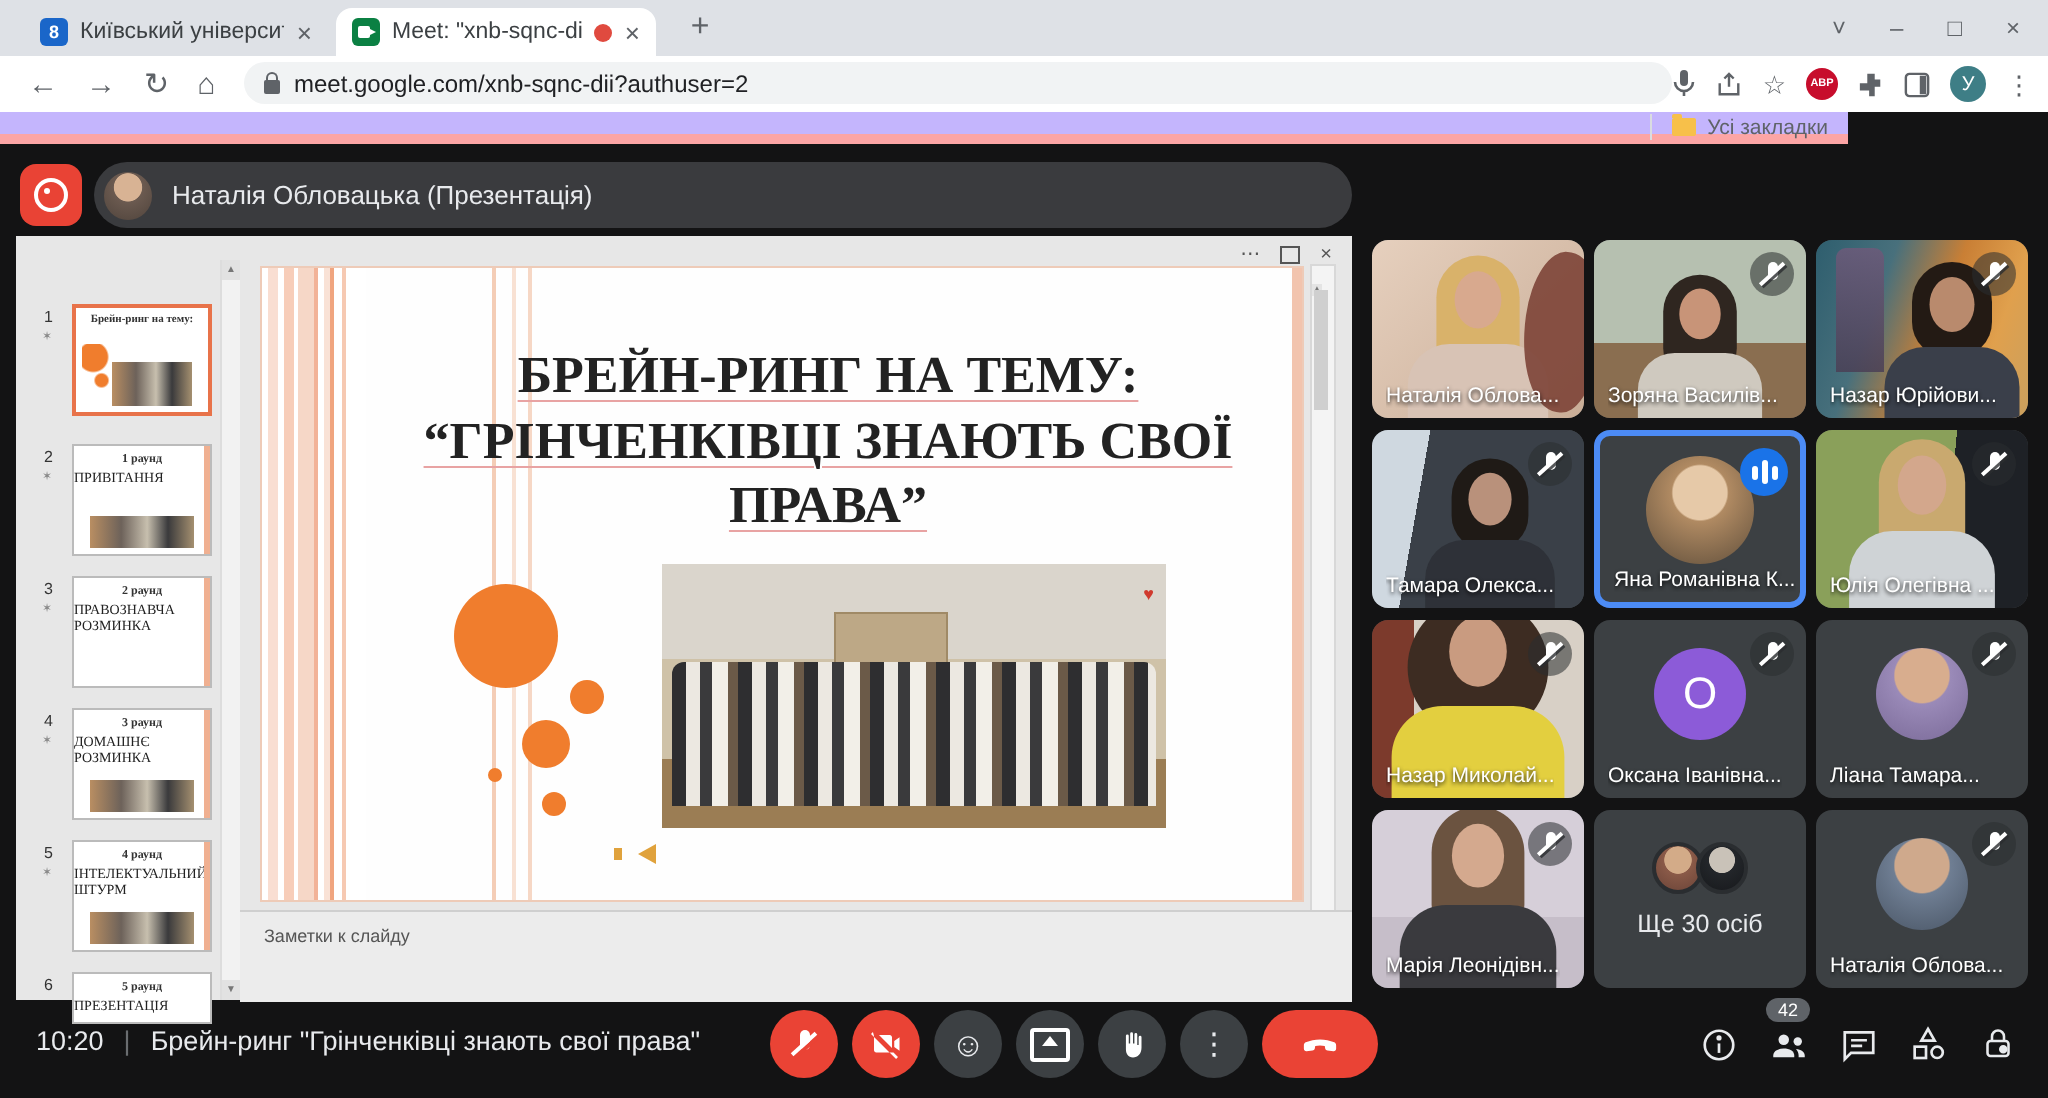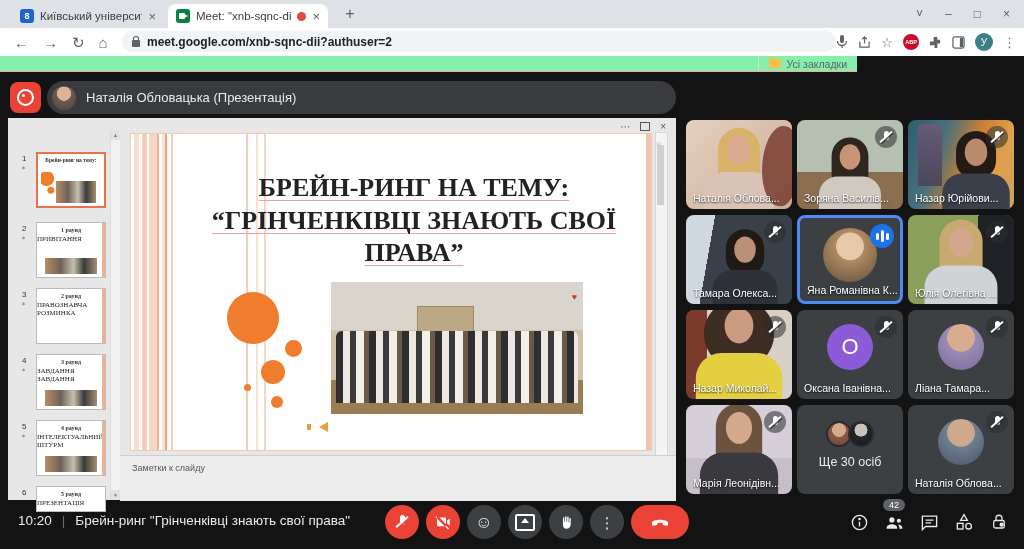--- a/index.html
+++ b/index.html
@@ -27,29 +27,29 @@
   .winctl{position:absolute;right:0;top:0;height:28px;display:flex;align-items:center;
        gap:22px;padding-right:14px;color:#5f6368;font-size:12px;}
   .toolbar{position:absolute;left:0;top:28px;width:1024px;height:28px;background:#fff;
        display:flex;align-items:center;}
   .nav-ic{color:#5f6368;font-size:15px;margin-left:14px;line-height:1;}
   .urlbar{position:absolute;left:122px;top:3px;width:714px;height:21px;background:#f1f3f4;
        border-radius:11px;display:flex;align-items:center;padding:0 10px;box-sizing:border-box;gap:7px;}
   .lock{width:8px;height:7px;background:#5f6368;border-radius:1px;position:relative;margin-top:3px;}
   .lock::before{content:"";position:absolute;left:1px;top:-4px;width:4px;height:4px;
        border:1.4px solid #5f6368;border-bottom:none;border-radius:3px 3px 0 0;}
-  .url-text{font-size:12px;color:#202124;font-weight:bold;}
+  .url-text{font-size:12px;color:#202124;}
   .tb-right{position:absolute;right:8px;top:0;height:28px;display:flex;align-items:center;gap:10px;}
   .tb-ic{color:#5f6368;font-size:13px;line-height:1;}
   .abp{width:16px;height:16px;border-radius:50%;background:#c70d2c;color:#fff;font-size:5.5px;
        font-weight:bold;display:flex;align-items:center;justify-content:center;}
   .av-chip{width:18px;height:18px;border-radius:50%;background:#3e7e86;color:#fff;font-size:10px;
        display:flex;align-items:center;justify-content:center;}
-  .bookmarks{position:absolute;left:0;top:56px;width:857px;height:16px;background:#86efac;
-       border-bottom:1px solid #fca5a5;box-sizing:border-box;}
+  .bookmarks{position:absolute;left:0;top:56px;width:924px;height:16px;background:#c4b5fd;
+       border-bottom:5px solid #fca5a5;box-sizing:border-box;}
   .bm-right{position:absolute;right:10px;top:1px;display:flex;align-items:center;gap:6px;
        font-size:10.5px;color:#5f6368;border-left:1px solid #dadce0;padding-left:10px;height:13px;}
   .folder{width:12px;height:9px;background:#f7c04a;border-radius:1px;position:relative;}
   .folder::before{content:"";position:absolute;left:0;top:-2px;width:5px;height:2px;
        background:#f7c04a;border-radius:1px 1px 0 0;}
   
   .meet{position:absolute;left:0;top:72px;width:1024px;height:477px;background:#131314;}
   .rec-btn{position:absolute;left:10px;top:10px;width:31px;height:31px;border-radius:8px;
        background:#e94335;display:flex;align-items:center;justify-content:center;}
   .rec-btn i{width:13px;height:13px;border:2.5px solid #fff;border-radius:50%;position:relative;display:block;}
@@ -320,21 +320,21 @@
             <div class="ta">2 раунд</div>
             <div class="tb">ПРАВОЗНАВЧА РОЗМИНКА</div>
           </div>
         </div>
         <div class="thumb-row" style="top:224px">
           <span class="tnum">4</span>
           <span class="tstar">✶</span>
           <div class="thumb">
               <span class="edge"></span>
             <div class="ta">3 раунд</div>
-            <div class="tb">ЗАВДАННЯ ЗАВДАННЯ</div>
+            <div class="tb">ДОМАШНЄ РОЗМИНКА</div>
             <div class="timg"></div>
           </div>
         </div>
         <div class="thumb-row" style="top:290px">
           <span class="tnum">5</span>
           <span class="tstar">✶</span>
           <div class="thumb">
               <span class="edge"></span>
             <div class="ta">4 раунд</div>
             <div class="tb">ІНТЕЛЕКТУАЛЬНИЙ ШТУРМ</div>

